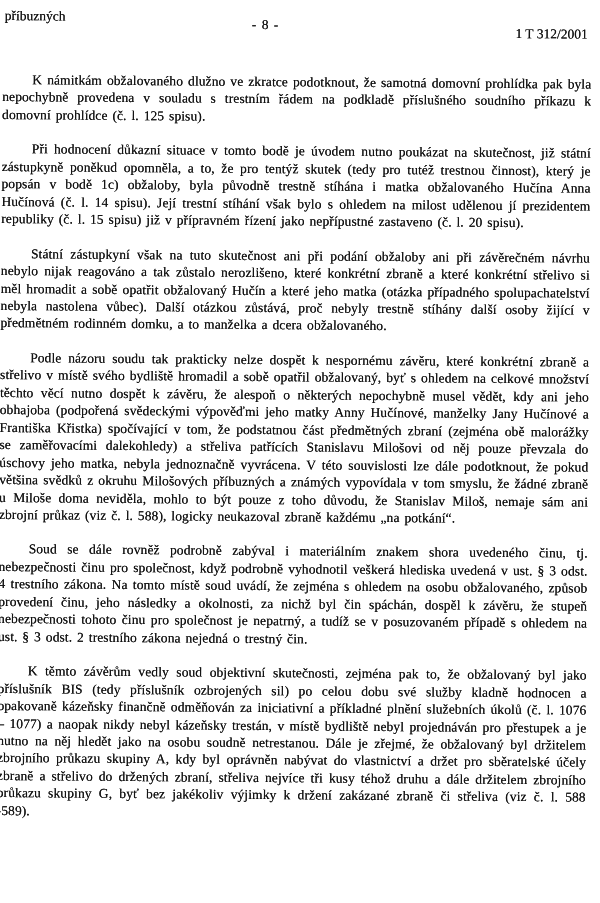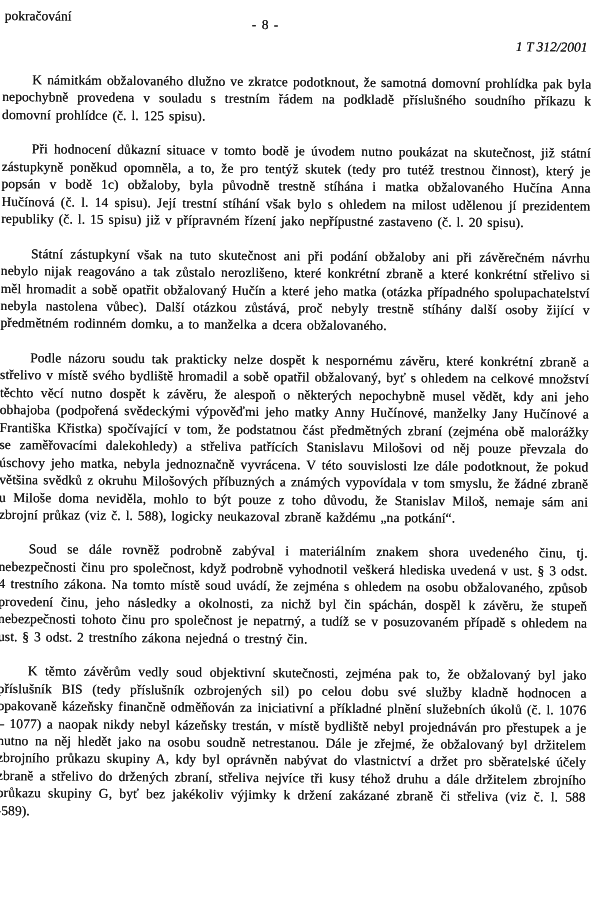--- a/index.html
+++ b/index.html
@@ -39,22 +39,21 @@
   }
   .header .page-number {
     position: absolute;
     left: 247px;
     top: 7px;
     letter-spacing: 1px;
   }
   .header .case-number {
     position: absolute;
     right: 2px;
-    top: 27px;
-    font-style: italic;
+    top: 14px;
   }
   .content {
     position: absolute;
     left: 3px;
     right: 8px;
     top: 71px;
   }
   .content p {
     margin: 0 0 17px 0;
     font-size: 13.5px;
@@ -67,21 +66,21 @@
   .content p:last-child {
     margin-bottom: 0;
   }
 </style>
 </head>
 <body>
 
 <div class="page scan-ink">
 
   <div class="header">
-    <span class="continuation">pokračování</span>
+    <span class="continuation">příbuzných</span>
     <span class="page-number">- 8 -</span>
     <span class="case-number">1 T 312/2001</span>
   </div>
 
   <div class="content">
     <p>K námitkám obžalovaného dlužno ve zkratce podotknout, že samotná domovní prohlídka pak byla nepochybně provedena v souladu s trestním řádem na podkladě příslušného soudního příkazu k domovní prohlídce (č. l. 125 spisu).</p>
     <p>Při hodnocení důkazní situace v tomto bodě je úvodem nutno poukázat na skutečnost, již státní zástupkyně poněkud opomněla, a to, že pro tentýž skutek (tedy pro tutéž trestnou činnost), který je popsán v bodě 1c) obžaloby, byla původně trestně stíhána i matka obžalovaného Hučína Anna Hučínová (č. l. 14 spisu). Její trestní stíhání však bylo s ohledem na milost udělenou jí prezidentem republiky (č. l. 15 spisu) již v přípravném řízení jako nepřípustné zastaveno (č. l. 20 spisu).</p>
     <p>Státní zástupkyní však na tuto skutečnost ani při podání obžaloby ani při závěrečném návrhu nebylo nijak reagováno a tak zůstalo nerozlišeno, které konkrétní zbraně a které konkrétní střelivo si měl hromadit a sobě opatřit obžalovaný Hučín a které jeho matka (otázka případného spolupachatelství nebyla nastolena vůbec). Další otázkou zůstává, proč nebyly trestně stíhány další osoby žijící v předmětném rodinném domku, a to manželka a dcera obžalovaného.</p>
     <p>Podle názoru soudu tak prakticky nelze dospět k nespornému závěru, které konkrétní zbraně a střelivo v místě svého bydliště hromadil a sobě opatřil obžalovaný, byť s ohledem na celkové množství těchto věcí nutno dospět k závěru, že alespoň o některých nepochybně musel vědět, kdy ani jeho obhajoba (podpořená svědeckými výpověďmi jeho matky Anny Hučínové, manželky Jany Hučínové a Františka Křistka) spočívající v tom, že podstatnou část předmětných zbraní (zejména obě malorážky se zaměřovacími dalekohledy) a střeliva patřících Stanislavu Milošovi od něj pouze převzala do úschovy jeho matka, nebyla jednoznačně vyvrácena. V této souvislosti lze dále podotknout, že pokud většina svědků z okruhu Milošových příbuzných a známých vypovídala v tom smyslu, že žádné zbraně u Miloše doma neviděla, mohlo to být pouze z toho důvodu, že Stanislav Miloš, nemaje sám ani zbrojní průkaz (viz č. l. 588), logicky neukazoval zbraně každému „na potkání“.</p>
     <p>Soud se dále rovněž podrobně zabýval i materiálním znakem shora uvedeného činu, tj. nebezpečnosti činu pro společnost, když podrobně vyhodnotil veškerá hlediska uvedená v ust. § 3 odst. 4 trestního zákona. Na tomto místě soud uvádí, že zejména s ohledem na osobu obžalovaného, způsob provedení činu, jeho následky a okolnosti, za nichž byl čin spáchán, dospěl k závěru, že stupeň nebezpečnosti tohoto činu pro společnost je nepatrný, a tudíž se v posuzovaném případě s ohledem na ust. § 3 odst. 2 trestního zákona nejedná o trestný čin.</p>

